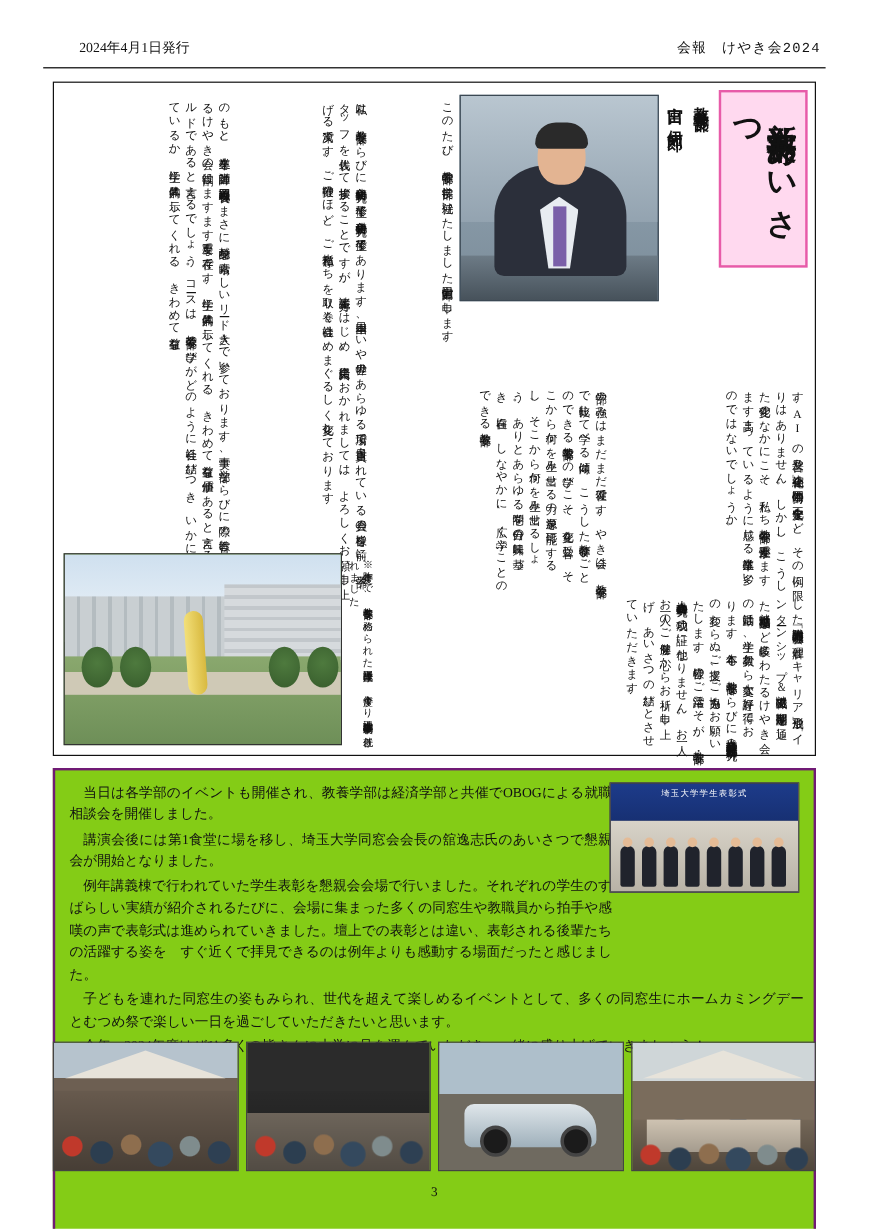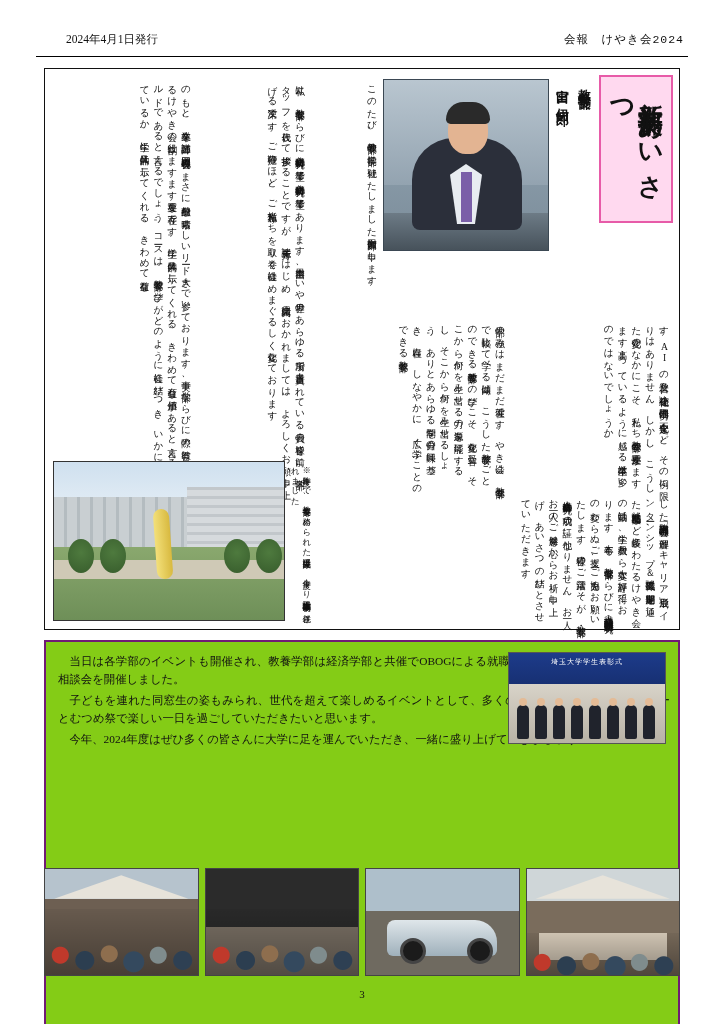--- a/index.html
+++ b/index.html
@@ -443,20 +443,22 @@
       <div class="person" style="left:116px;">
           <i></i>
         </div>
       <div class="person" style="left:134px;">
           <i></i>
         </div>
     </div>
 
     <div class="report-text">
       <p>当日は各学部のイベントも開催され、教養学部は経済学部と共催でOBOGによる就職相談会を開催しました。</p>
+      <p>講演会後には第1食堂に場を移し、埼玉大学同窓会会長の舘逸志氏のあいさつで懇親会が開始となりました。</p>
+      <p>例年講義棟で行われていた学生表彰を懇親会会場で行いました。それぞれの学生のすばらしい実績が紹介されるたびに、会場に集まった多くの同窓生や教職員から拍手や感嘆の声で表彰式は進められていきました。壇上での表彰とは違い、表彰される後輩たちの活躍する姿を　すぐ近くで拝見できるのは例年よりも感動する場面だったと感じました。</p>
     </div>
     <div class="report-text" style="width:612px;">
       <p>子どもを連れた同窓生の姿もみられ、世代を超えて楽しめるイベントとして、多くの同窓生にホームカミングデーとむつめ祭で楽しい一日を過ごしていただきたいと思います。</p>
       <p>今年、2024年度はぜひ多くの皆さんに大学に足を運んでいただき、一緒に盛り上げていきましょう！</p>
     </div>
   </div>
 
   <div class="photo-strip">
     <div class="strip-photo sp1">
       <div class="tent"></div>

